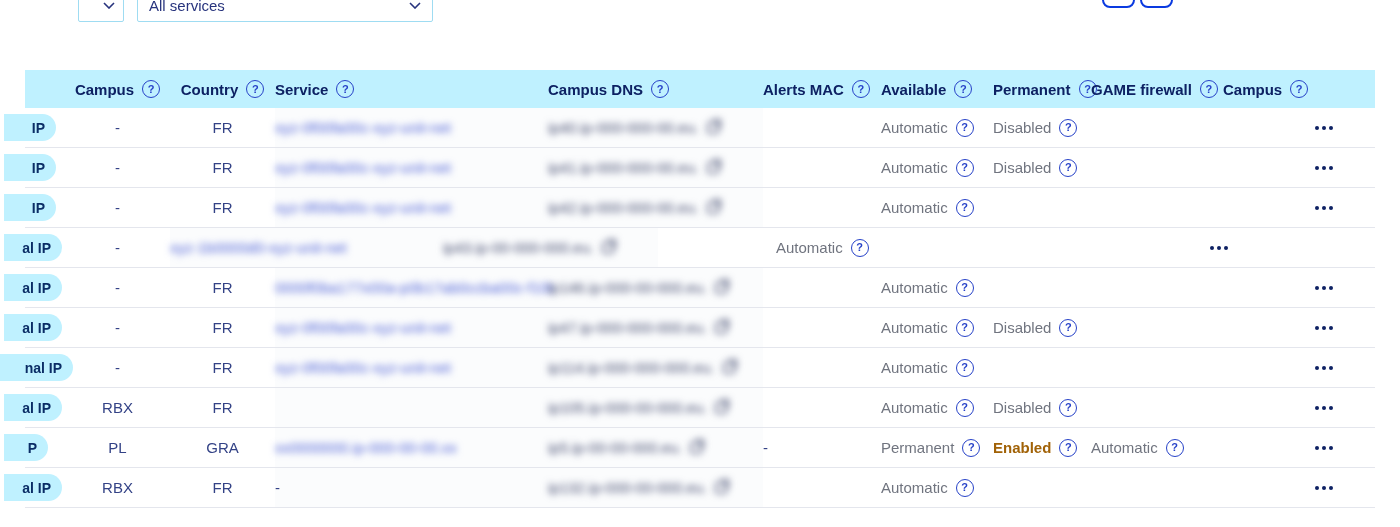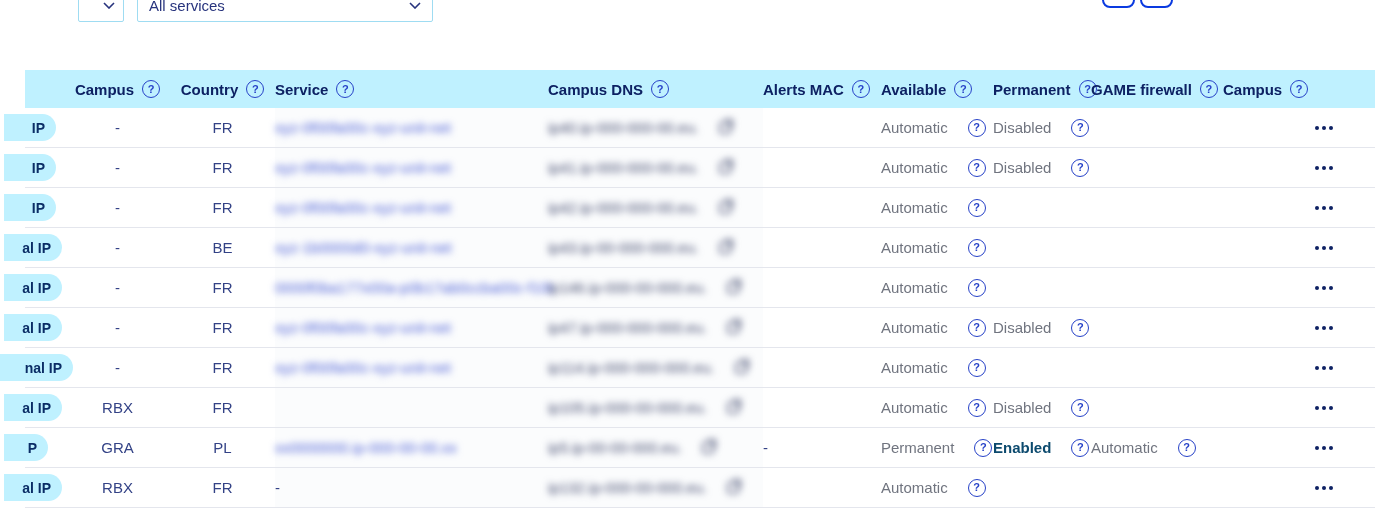--- a/index.html
+++ b/index.html
@@ -46,23 +46,23 @@
   .c-game{width:132px}
   .c-alerts{width:88px}
   .c-actions{width:64px}
   .row .c-service,.row .c-reverse{background:#fbfcfd}
   .hcell{display:flex;align-items:center;gap:8px;white-space:nowrap}
   .q{
     display:inline-flex;align-items:center;justify-content:center;flex:none;
     width:16px;height:16px;border:1.5px solid #2742c8;border-radius:50%;
     color:#2742c8;font-size:11px;font-weight:bold;line-height:1;
   }
-  .vwrap{display:flex;align-items:center;gap:20px;white-space:nowrap}
+  .vwrap{display:flex;align-items:center;gap:8px;white-space:nowrap}
   .gray{color:#70747f}
-  .boldnavy{color:#0c4a6e;font-weight:bold}
+  .boldnavy{color:#a16207;font-weight:bold}
   .blur{filter:blur(3.5px)}
   .link{color:#4a5ed8;white-space:nowrap}
   .rdnsT{color:#40486e;white-space:nowrap}
   .badge{
     position:absolute;top:6px;height:27px;background:#bff1ff;border-radius:0 14px 14px 0;
     color:#0b2d66;font-weight:bold;font-size:14px;box-sizing:border-box;
     display:flex;align-items:center;justify-content:flex-end;padding-right:11px;
   }
   .actbtn{border:none;background:none;cursor:pointer;padding:6px 4px;display:inline-flex}
   .dots{display:inline-flex;gap:3px}
@@ -271,21 +271,20 @@
               <i></i>
             </span>
           </button>
         </div>
       </div>
       <div class="row">
         <div class="c c-badge">
           <span class="badge" style="width: 58px; left: -21px;">al IP</span>
         </div>
         <div class="c c-campus">-</div>
-        <div class="c c-country">BE</div>
         <div class="c c-service">
           <span class="link blur">xyz-1b0000d0-xyz-unit-net</span>
         </div>
         <div class="c c-reverse">
           <span class="vwrap">
             <span class="rdnsT blur">ip43.ip-00-000-000.eu.</span>
             <span class="blur"><svg width="15" height="15" viewBox="0 0 15 15">
                 <rect x="1" y="4" width="10" height="10" rx="1.5" fill="none" stroke="#40486e" stroke-width="1.6"></rect>
                 <path d="M5 1h8v8" fill="none" stroke="#40486e" stroke-width="1.6"></path>
               </svg></span>
@@ -468,22 +467,22 @@
               <i></i>
               <i></i>
             </span>
           </button>
         </div>
       </div>
       <div class="row">
         <div class="c c-badge">
           <span class="badge" style="width: 44px; left: -21px;">P</span>
         </div>
+        <div class="c c-country">PL</div>
         <div class="c c-campus">GRA</div>
-        <div class="c c-country">PL</div>
         <div class="c c-service">
           <span class="link blur">xx0000000.ip-000-00-00.xx</span>
         </div>
         <div class="c c-reverse">
           <span class="vwrap">
             <span class="rdnsT blur">ip5.ip-00-00-000.eu.</span>
             <span class="blur"><svg width="15" height="15" viewBox="0 0 15 15">
                 <rect x="1" y="4" width="10" height="10" rx="1.5" fill="none" stroke="#40486e" stroke-width="1.6"></rect>
                 <path d="M5 1h8v8" fill="none" stroke="#40486e" stroke-width="1.6"></path>
               </svg></span>

